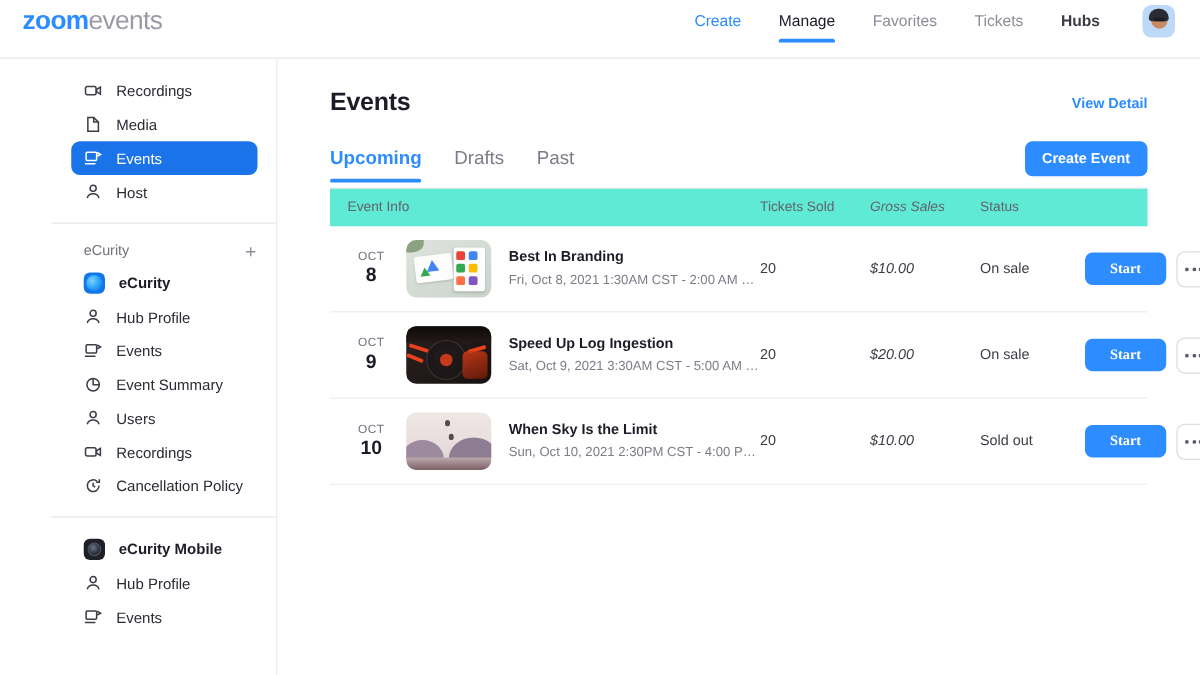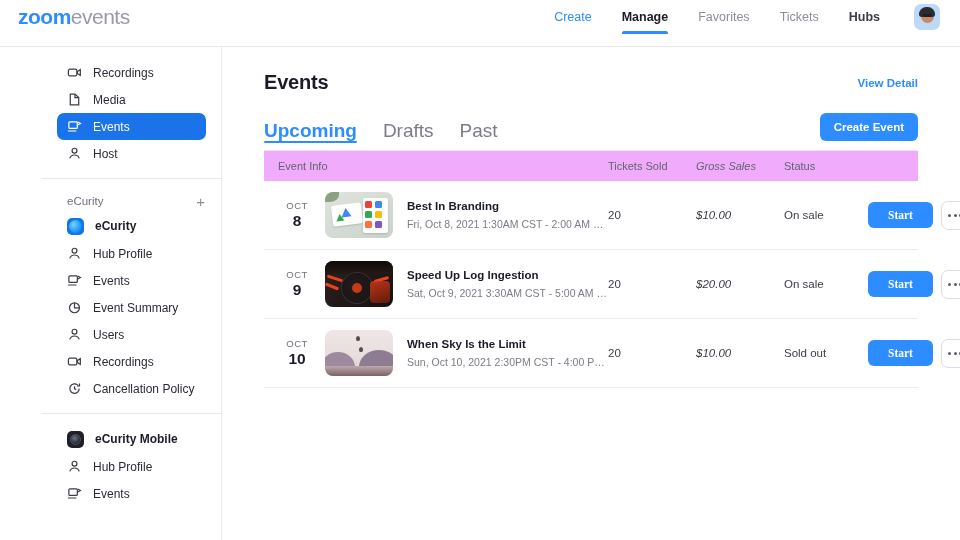--- a/index.html
+++ b/index.html
@@ -24,21 +24,21 @@
   .logo { display: flex; align-items: baseline; font-size: 21px; letter-spacing: -0.5px; }
   .logo .zoom { color: #2D8CFF; font-weight: 700; }
   .logo .events { color: #9a9aa6; font-weight: 400; }
   .topnav { margin-left: auto; display: flex; align-items: center; gap: 30px; height: 100%; text-align: center; }
   .navitem {
     font-size: 12.5px; color: #8d8d99; height: 100%;
     display: flex; align-items: center; position: relative;
     cursor: pointer; white-space: nowrap;
   }
   .navitem.create { color: #2D8CFF; }
-  .navitem.active { color: #1c1c28; font-weight: 700; }
+  .navitem.active { color: #1c1c28; font-weight: 400; }
   .navitem.active::after {
     content: ""; position: absolute; left: 0; right: 0; bottom: 0;
     height: 3px; background: #2D8CFF; border-radius: 2px 2px 0 0;
   }
   .navitem.hubs { color: #3c3c47; font-weight: 700; }
   .avatar {
     width: 26px; height: 26px; border-radius: 7px;
     background: #bcd9f7; margin-left: 4px; position: relative;
     overflow: hidden; flex: none; cursor: pointer;
   }
@@ -98,40 +98,40 @@
   }
 
   
   .main { flex: 1; min-width: 0; background: #fff; padding: 24px 42px 0 42px; overflow: hidden; }
   .main-head { display: flex; align-items: flex-start; }
   .page-title { font-size: 20px; font-weight: 700; color: #1c1c28; letter-spacing: -0.2px; }
   .view-detail { margin-left: auto; font-size: 11.5px; color: #2D8CFF; font-weight: 700; cursor: pointer; padding-top: 6px; }
 
   .tabbar { display: flex; align-items: center; margin-top: 19px; position: relative; }
   .tab {
-    font-size: 19px; color: #7c7c88; padding: 0 0 1px 0; margin-right: 26px;
+    font-size: 15px; color: #7c7c88; padding: 0 0 11px 0; margin-right: 26px;
     cursor: pointer; position: relative;
   }
   .tab.active { color: #2D8CFF; font-weight: 700; }
   .tab.active::after {
     content: ""; position: absolute; left: 0; right: 0; bottom: 0;
     height: 2.5px; background: #2D8CFF; border-radius: 2px;
   }
   .create-btn {
     margin-left: auto; margin-bottom: 9px;
     background: #2D8CFF; color: #fff; border: none;
     font-family: inherit; font-size: 11.5px; font-weight: 700;
     border-radius: 6px; padding: 8px 14px; cursor: pointer; white-space: nowrap;
   }
 
   
   .table { border-top: 1px solid #e8e8ed; }
   .thead {
     display: flex; align-items: center; height: 30px;
-    background: #f0abfc; font-size: 11px; color: #63636f;
+    background: #5eead4; font-size: 11px; color: #63636f;
   }
   .row {
     display: flex; align-items: center; height: 69px;
     border-bottom: 1px solid #ededf2; font-size: 11.5px;
   }
   .c-info   { width: 344px; min-width: 344px; display: flex; align-items: center; padding-left: 14px; }
   .c-tick   { width: 88px; min-width: 88px; }
   .c-gross  { width: 88px; min-width: 88px; font-style: italic; }
   .c-status { width: 84px; min-width: 84px; }
   .c-act    { flex: 1; display: flex; align-items: center; justify-content: flex-end; gap: 8px; padding-right: 12px; }

